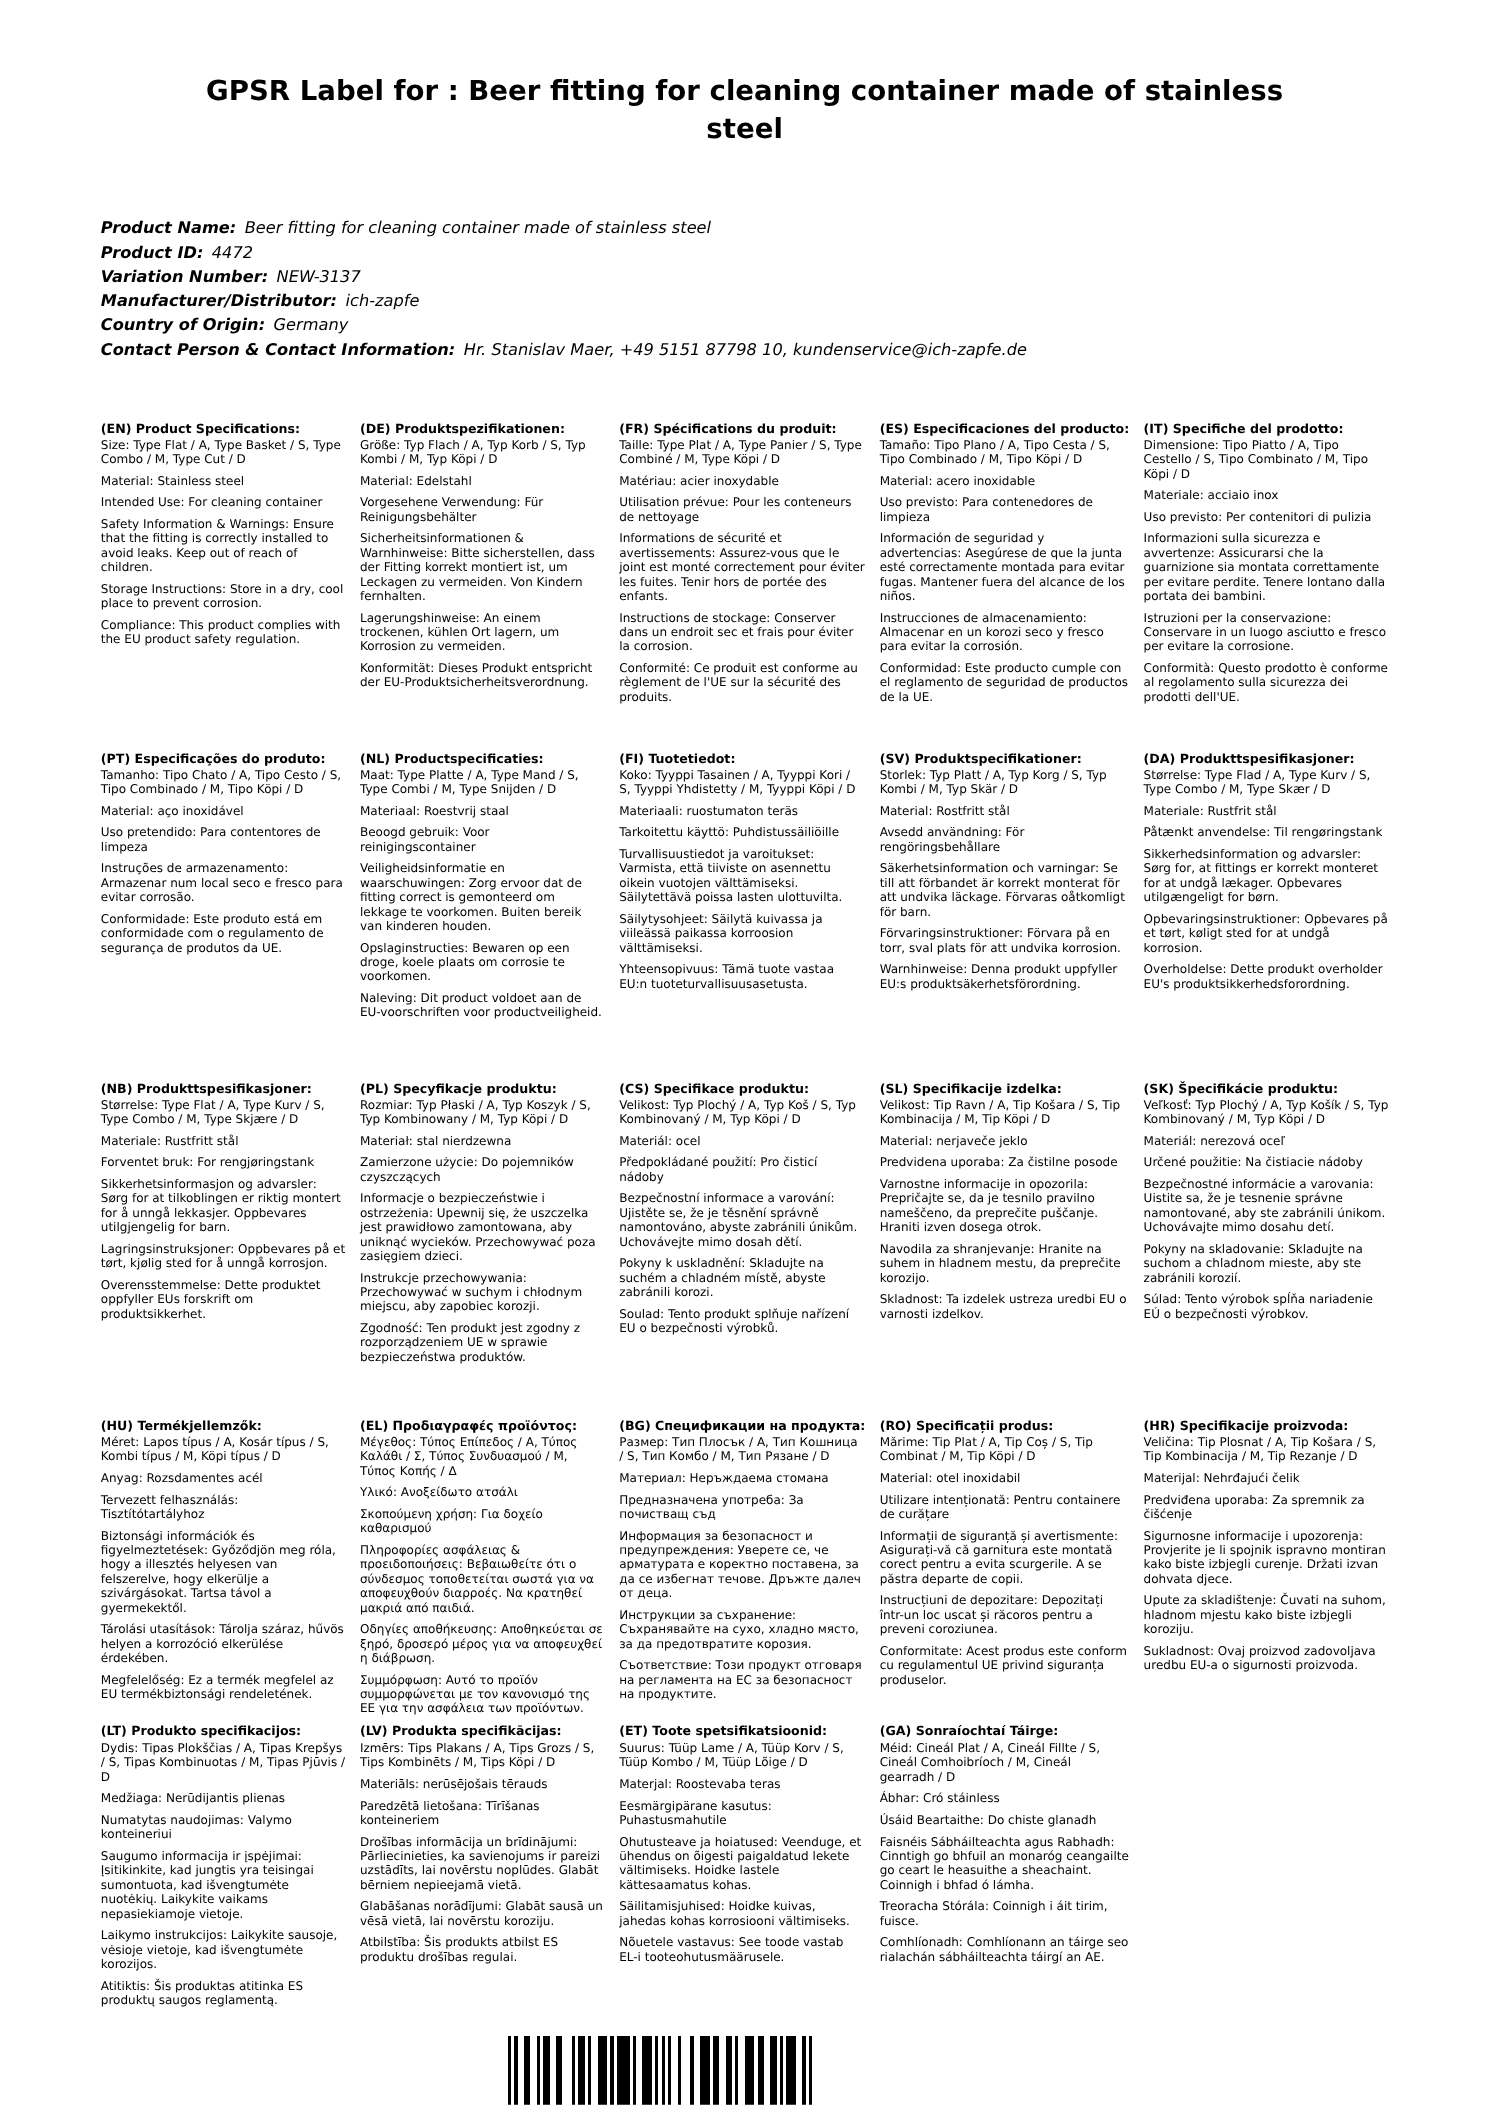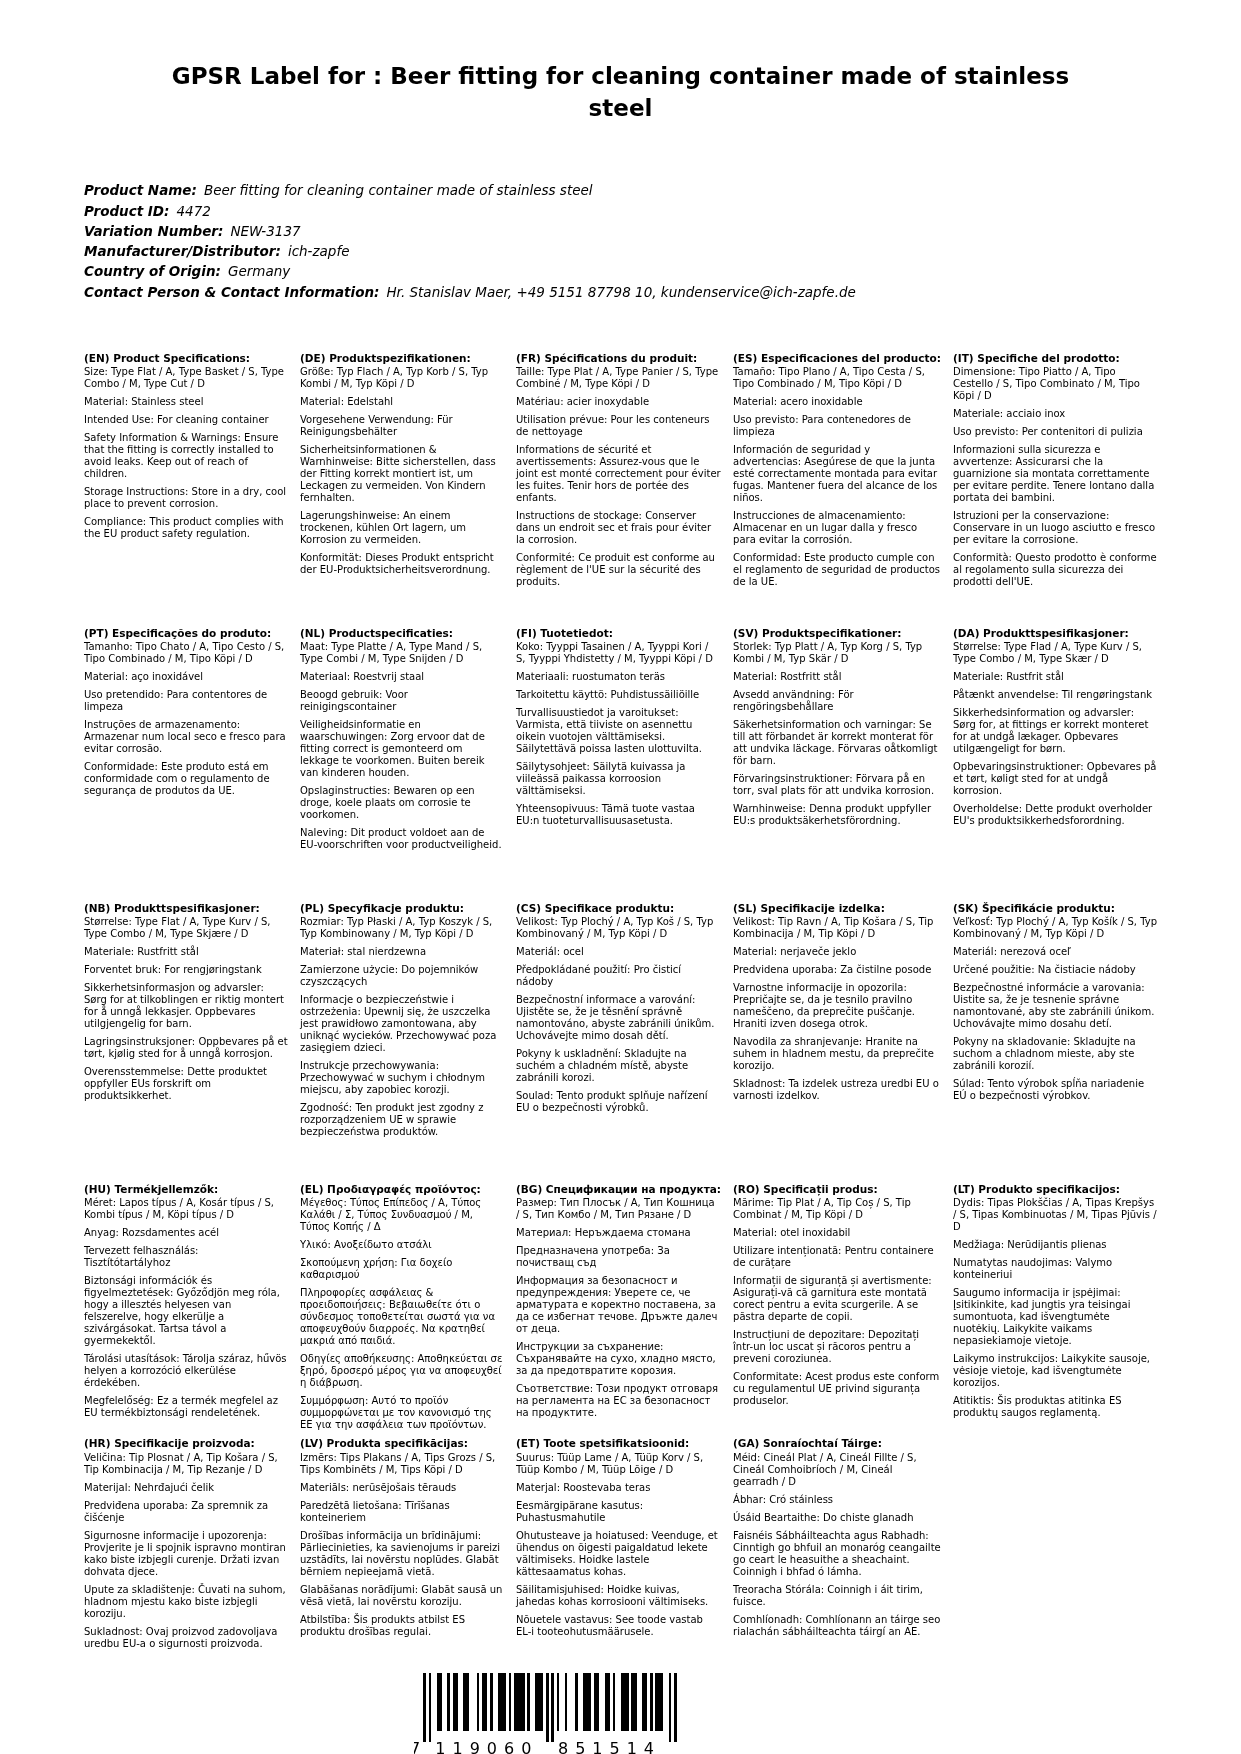--- a/index.html
+++ b/index.html
@@ -62,21 +62,21 @@
         <p class="bp">Informations de sécurité et avertissements: Assurez-vous que le joint est monté correctement pour éviter les fuites. Tenir hors de portée des enfants.</p>
         <p class="bp">Instructions de stockage: Conserver dans un endroit sec et frais pour éviter la corrosion.</p>
         <p class="bp">Conformité: Ce produit est conforme au règlement de l'UE sur la sécurité des produits.</p>
       </div>
       <div class="block">
       <h3 class="bh">(ES) Especificaciones del producto:</h3>
     <p class="bp">Tamaño: Tipo Plano / A, Tipo Cesta / S, Tipo Combinado / M, Tipo Köpi / D</p>
         <p class="bp">Material: acero inoxidable</p>
         <p class="bp">Uso previsto: Para contenedores de limpieza</p>
         <p class="bp">Información de seguridad y advertencias: Asegúrese de que la junta esté correctamente montada para evitar fugas. Mantener fuera del alcance de los niños.</p>
-        <p class="bp">Instrucciones de almacenamiento: Almacenar en un lugar dalla y fresco para evitar la corrosión.</p>
+        <p class="bp">Instrucciones de almacenamiento: Almacenar en un korozi seco y fresco para evitar la corrosión.</p>
         <p class="bp">Conformidad: Este producto cumple con el reglamento de seguridad de productos de la UE.</p>
       </div>
       <div class="block">
       <h3 class="bh">(IT) Specifiche del prodotto:</h3>
     <p class="bp">Dimensione: Tipo Piatto / A, Tipo Cestello / S, Tipo Combinato / M, Tipo Köpi / D</p>
         <p class="bp">Materiale: acciaio inox</p>
         <p class="bp">Uso previsto: Per contenitori di pulizia</p>
         <p class="bp">Informazioni sulla sicurezza e avvertenze: Assicurarsi che la guarnizione sia montata correttamente per evitare perdite. Tenere lontano dalla portata dei bambini.</p>
         <p class="bp">Istruzioni per la conservazione: Conservare in un luogo asciutto e fresco per evitare la corrosione.</p>
         <p class="bp">Conformità: Questo prodotto è conforme al regolamento sulla sicurezza dei prodotti dell'UE.</p>
@@ -200,36 +200,36 @@
       <div class="block">
       <h3 class="bh">(RO) Specificații produs:</h3>
     <p class="bp">Mărime: Tip Plat / A, Tip Coș / S, Tip Combinat / M, Tip Köpi / D</p>
         <p class="bp">Material: otel inoxidabil</p>
         <p class="bp">Utilizare intenționată: Pentru containere de curățare</p>
         <p class="bp">Informații de siguranță și avertismente: Asigurați-vă că garnitura este montată corect pentru a evita scurgerile. A se păstra departe de copii.</p>
         <p class="bp">Instrucțiuni de depozitare: Depozitați într-un loc uscat și răcoros pentru a preveni coroziunea.</p>
         <p class="bp">Conformitate: Acest produs este conform cu regulamentul UE privind siguranța produselor.</p>
       </div>
       <div class="block">
+      <h3 class="bh">(HR) Specifikacije proizvoda:</h3>
+    <p class="bp">Veličina: Tip Plosnat / A, Tip Košara / S, Tip Kombinacija / M, Tip Rezanje / D</p>
+        <p class="bp">Materijal: Nehrđajući čelik</p>
+        <p class="bp">Predviđena uporaba: Za spremnik za čišćenje</p>
+        <p class="bp">Sigurnosne informacije i upozorenja: Provjerite je li spojnik ispravno montiran kako biste izbjegli curenje. Držati izvan dohvata djece.</p>
+        <p class="bp">Upute za skladištenje: Čuvati na suhom, hladnom mjestu kako biste izbjegli koroziju.</p>
+        <p class="bp">Sukladnost: Ovaj proizvod zadovoljava uredbu EU-a o sigurnosti proizvoda.</p>
+      </div>
+      <div class="block">
       <h3 class="bh">(LT) Produkto specifikacijos:</h3>
     <p class="bp">Dydis: Tipas Plokščias / A, Tipas Krepšys / S, Tipas Kombinuotas / M, Tipas Pjūvis / D</p>
         <p class="bp">Medžiaga: Nerūdijantis plienas</p>
         <p class="bp">Numatytas naudojimas: Valymo konteineriui</p>
         <p class="bp">Saugumo informacija ir įspėjimai: Įsitikinkite, kad jungtis yra teisingai sumontuota, kad išvengtumėte nuotėkių. Laikykite vaikams nepasiekiamoje vietoje.</p>
         <p class="bp">Laikymo instrukcijos: Laikykite sausoje, vėsioje vietoje, kad išvengtumėte korozijos.</p>
         <p class="bp">Atitiktis: Šis produktas atitinka ES produktų saugos reglamentą.</p>
-      </div>
-      <div class="block">
-      <h3 class="bh">(HR) Specifikacije proizvoda:</h3>
-    <p class="bp">Veličina: Tip Plosnat / A, Tip Košara / S, Tip Kombinacija / M, Tip Rezanje / D</p>
-        <p class="bp">Materijal: Nehrđajući čelik</p>
-        <p class="bp">Predviđena uporaba: Za spremnik za čišćenje</p>
-        <p class="bp">Sigurnosne informacije i upozorenja: Provjerite je li spojnik ispravno montiran kako biste izbjegli curenje. Držati izvan dohvata djece.</p>
-        <p class="bp">Upute za skladištenje: Čuvati na suhom, hladnom mjestu kako biste izbjegli koroziju.</p>
-        <p class="bp">Sukladnost: Ovaj proizvod zadovoljava uredbu EU-a o sigurnosti proizvoda.</p>
       </div>
       <div class="block">
       <h3 class="bh">(LV) Produkta specifikācijas:</h3>
     <p class="bp">Izmērs: Tips Plakans / A, Tips Grozs / S, Tips Kombinēts / M, Tips Köpi / D</p>
         <p class="bp">Materiāls: nerūsējošais tērauds</p>
         <p class="bp">Paredzētā lietošana: Tīrīšanas konteineriem</p>
         <p class="bp">Drošības informācija un brīdinājumi: Pārliecinieties, ka savienojums ir pareizi uzstādīts, lai novērstu noplūdes. Glabāt bērniem nepieejamā vietā.</p>
         <p class="bp">Glabāšanas norādījumi: Glabāt sausā un vēsā vietā, lai novērstu koroziju.</p>
         <p class="bp">Atbilstība: Šis produkts atbilst ES produktu drošības regulai.</p>
       </div>

